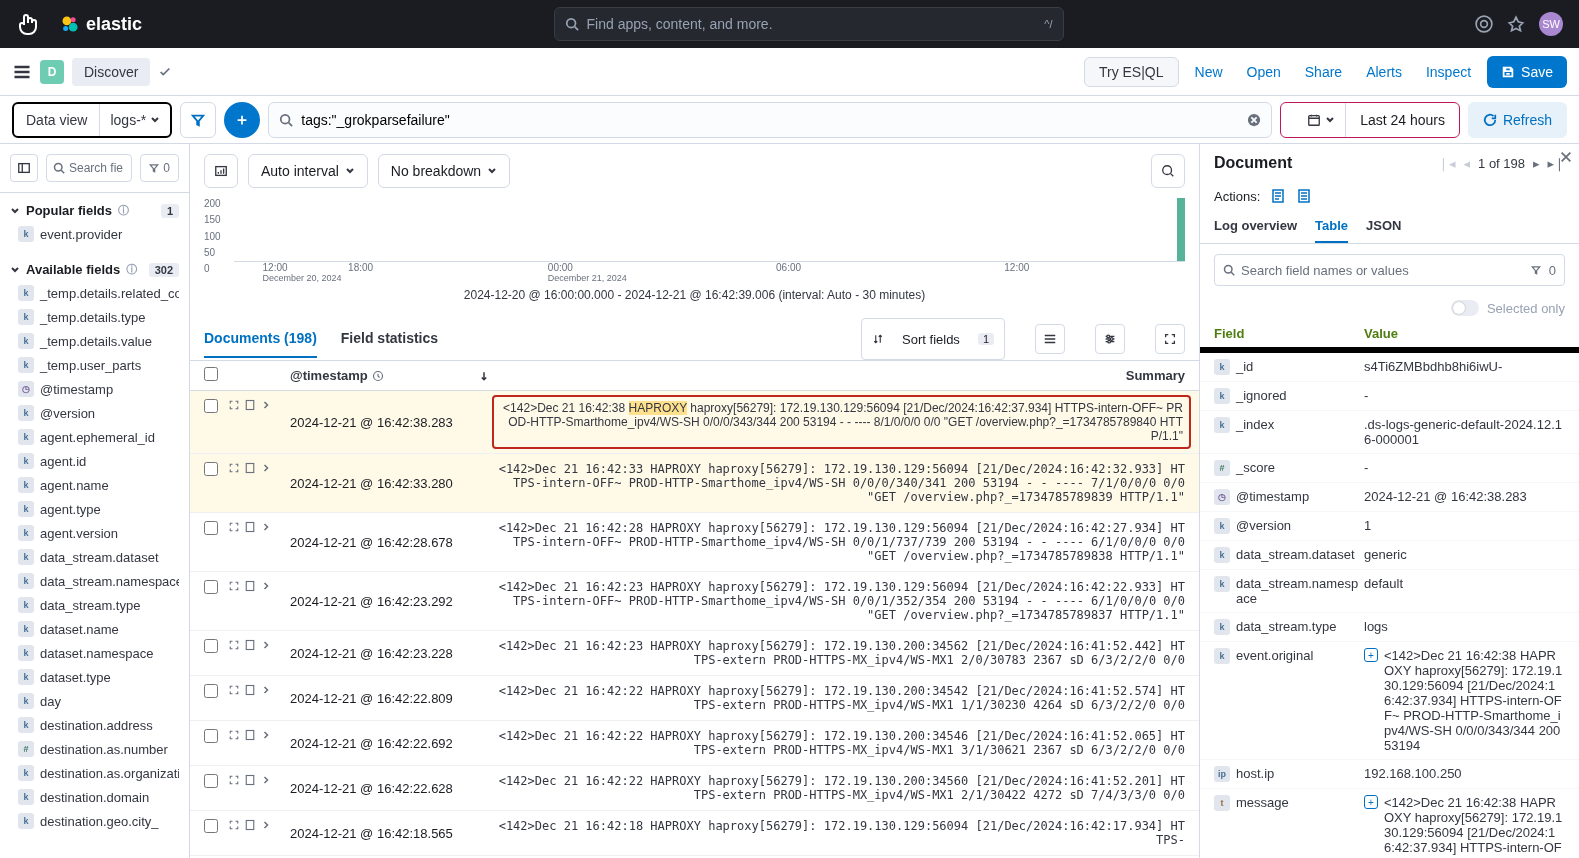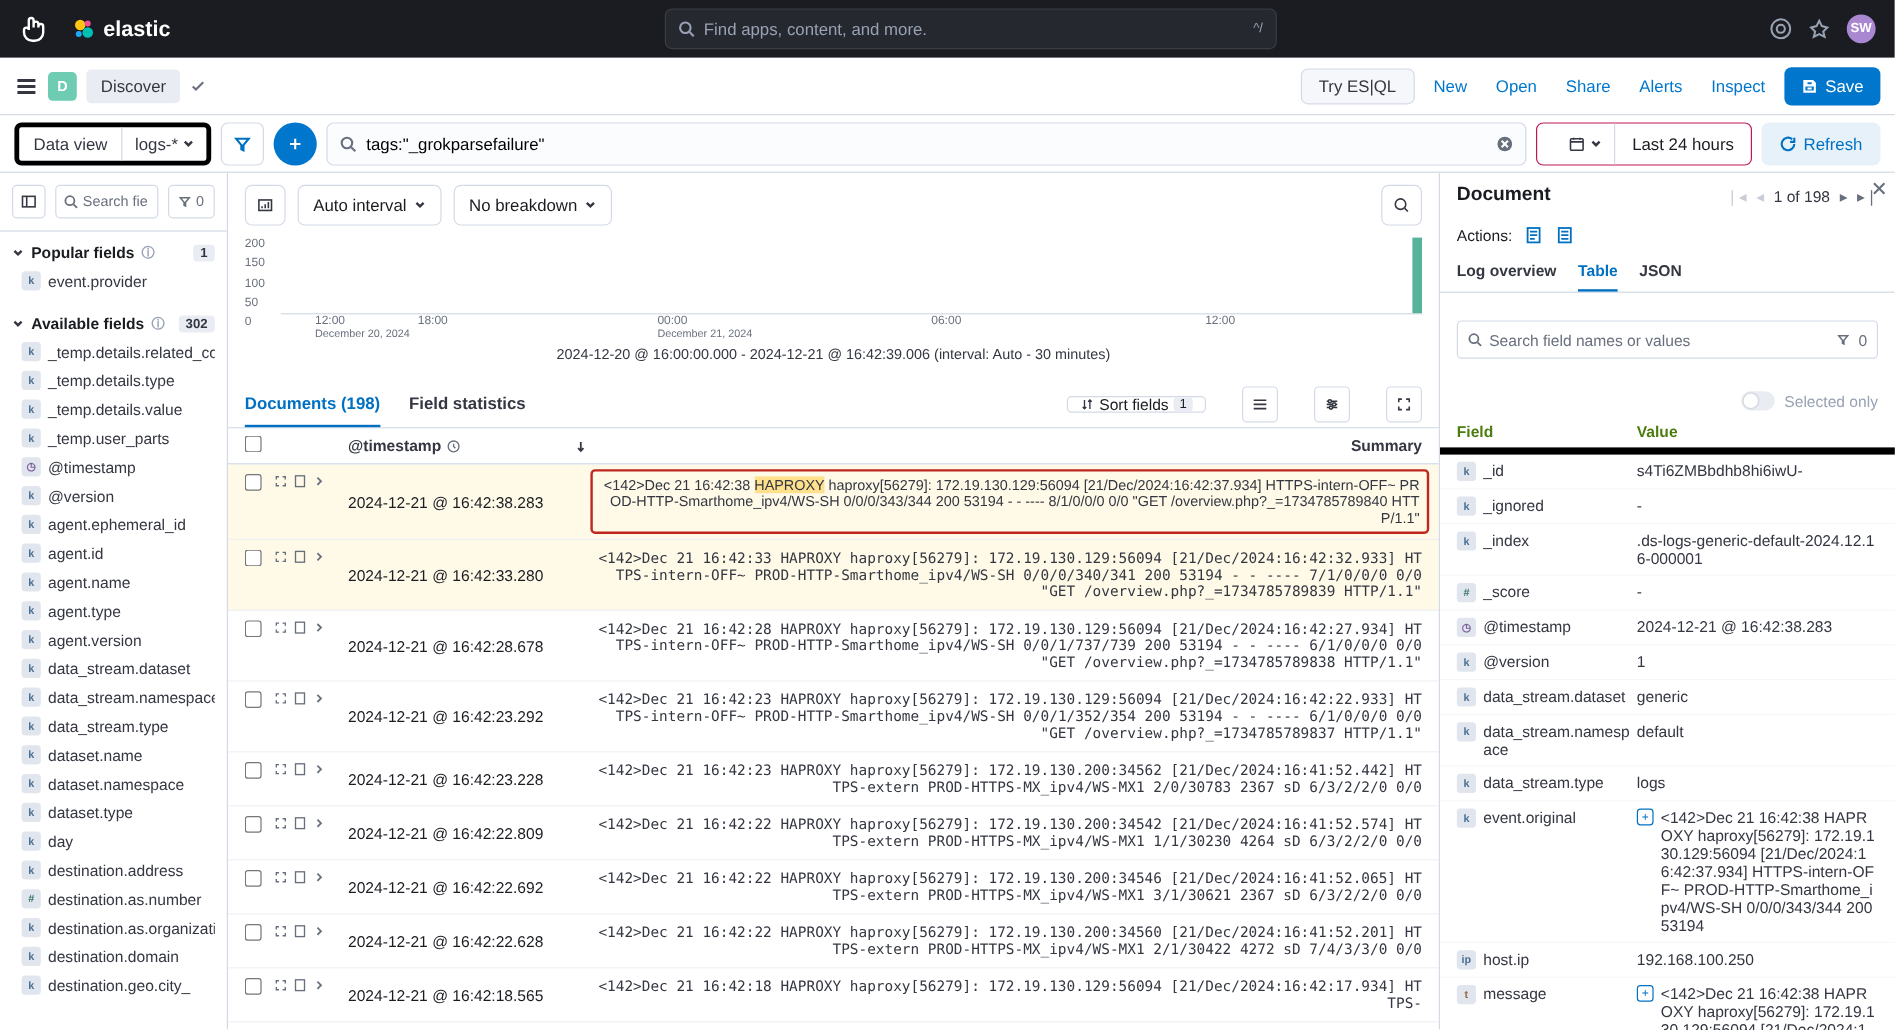--- a/index.html
+++ b/index.html
@@ -9,36 +9,36 @@
 .top-header { background: #1a1c21; height: 48px; display: flex; align-items: center; padding: 0 16px; gap: 16px; }
 .logo-cluster { display: flex; align-items: center; gap: 20px; }
 .hand-cursor { width: 24px; height: 24px; color: #fff; }
 .elastic-logo { display: flex; align-items: center; gap: 6px; color: #fff; font-size: 18px; font-weight: 600; }
 .elastic-mark { width: 20px; height: 20px; }
 .global-search { flex: 1; display: flex; justify-content: center; }
 .global-search-input { width: 510px; background: #25282f; border: 1px solid #3a3d44; border-radius: 6px; height: 34px; display: flex; align-items: center; padding: 0 10px; color: #98a2b3; gap: 8px; justify-content: center; }
 .global-search-input .kbd { margin-left: auto; font-size: 11px; color: #98a2b3; }
 .top-header-right { display: flex; align-items: center; gap: 14px; }
 .top-icon { width: 18px; height: 18px; color: #98a2b3; cursor: pointer; }
-.user-avatar { width: 24px; height: 24px; border-radius: 50%; background: #a987d1; color: #fff; display: flex; align-items: center; justify-content: center; font-size: 11px; font-weight: 700; }
+.user-avatar { width: 24px; height: 24px; border-radius: 50%; background: #a987d1; color: #fff; display: flex; align-items: center; justify-content: center; font-size: 11px; font-weight: 400; }
 
 
 .app-nav { height: 48px; border-bottom: 1px solid #d3dae6; display: flex; align-items: center; padding: 0 12px; gap: 8px; }
 .hamburger { width: 20px; height: 20px; cursor: pointer; }
 .app-badge { width: 24px; height: 24px; background: #6dccb1; border-radius: 4px; display: flex; align-items: center; justify-content: center; color: #fff; font-weight: 700; font-size: 12px; }
 .discover-btn { background: #e9edf3; border-radius: 4px; padding: 6px 12px; font-size: 14px; color: #343741; cursor: pointer; }
 .check-icon { color: #69707d; }
 .app-nav-spacer { flex: 1; }
 .esql-btn { background: #f5f7fa; border: 1px solid #d3dae6; border-radius: 6px; padding: 6px 14px; color: #343741; cursor: pointer; }
 .app-nav-link { color: #0077cc; cursor: pointer; padding: 0 8px; }
 .save-btn { background: #0077cc; color: #fff; border-radius: 6px; padding: 8px 14px; display: flex; align-items: center; gap: 6px; cursor: pointer; font-weight: 500; }
 
 
 .query-bar { height: 48px; border-bottom: 1px solid #d3dae6; display: flex; align-items: center; padding: 0 12px; gap: 8px; }
-.dataview-btn { border: 4px solid #000000; border-radius: 6px; height: 36px; display: flex; align-items: center; }
+.dataview-btn { border: 2px solid #000000; border-radius: 6px; height: 36px; display: flex; align-items: center; }
 .dataview-btn .label { padding: 0 12px; color: #343741; }
 .dataview-btn .pattern { padding: 0 10px; border-left: 1px solid #d3dae6; color: #343741; display: flex; align-items: center; gap: 4px; height: 100%;}
 .filter-icon-btn { width: 36px; height: 36px; border: 1px solid #d3dae6; border-radius: 6px; display: flex; align-items: center; justify-content: center; color: #0071c2; cursor: pointer; }
 .add-filter-btn { width: 36px; height: 36px; background: #0077cc; border-radius: 50%; display: flex; align-items: center; justify-content: center; color: #fff; cursor: pointer; }
 .query-input-wrap { flex: 1; border: 1px solid #d3dae6; border-radius: 6px; height: 36px; display: flex; align-items: center; padding: 0 10px; gap: 8px; background: #fbfcfd; }
 .query-input-wrap input { flex: 1; border: none; outline: none; background: transparent; font-size: 14px; }
 .clear-x { color: #69707d; cursor: pointer; }
 .time-picker { border: 1px solid #be185d; border-radius: 6px; height: 36px; display: flex; align-items: center; padding-left: 16px; }
 .time-picker .cal { padding: 0 10px; border-right: 1px solid #d3dae6; height: 100%; display: flex; align-items: center;}
 .time-picker .range { padding: 0 14px; }
@@ -76,21 +76,21 @@
 .chart-area { position: absolute; left: 30px; right: 0; top: 0; bottom: 16px; border-bottom: 1px solid #d3dae6; }
 .hist-bar { position: absolute; bottom: 0; width: 8px; background: #54b399; }
 .x-axis { position: absolute; left: 30px; right: 0; bottom: 0; height: 16px; font-size: 10px; color: #69707d; }
 .x-tick{position:absolute;}
 .histogram-summary { text-align: center; font-size: 12px; color: #343741; padding: 10px 0 16px; }
 
 .docs-tabs { display: flex; align-items: center; padding: 0 14px; border-bottom: 1px solid #d3dae6; gap: 24px; }
 .docs-tab { padding: 10px 0; font-size: 14px; color: #343741; cursor: pointer; border-bottom: 2px solid transparent; font-weight:600;}
 .docs-tab.active { color: #0071c2; border-bottom-color: #0071c2; }
 .docs-tabs-spacer{flex:1;}
-.sort-btn{border:1px solid #d3dae6; border-radius:4px; height:14px; padding:0 10px; display:flex; align-items:center; gap:4px; font-size:13px;}
+.sort-btn{border:1px solid #d3dae6; border-radius:4px; height:42px; padding:0 10px; display:flex; align-items:center; gap:18px; font-size:13px;}
 .sort-btn .badge{background:#e9edf3; border-radius:3px; padding:0 5px; font-size:11px;}
 .tb-icon-btn{width:30px; height:30px; border:1px solid #d3dae6; border-radius:4px; display:flex; align-items:center; justify-content:center; margin-left:6px;}
 
 .docs-table { flex: 1; overflow-y: auto; font-size: 13px; }
 .docs-header-row { display: flex; align-items: center; padding: 6px 14px; border-bottom: 1px solid #d3dae6; font-weight: 600; color: #343741; background:#fff; position:sticky; top:0;}
 .col-check { width: 24px; }
 .col-actions { width: 62px; }
 .col-ts { width: 200px; display:flex; align-items:center; gap:4px;}
 .col-summary { flex: 1; padding-left:8px;text-align:right;}
 .docs-row { display: flex; padding: 8px 14px; border-bottom: 1px solid #eef0f4; }
@@ -107,21 +107,21 @@
 .flyout-title { font-weight: 700; font-size: 16px; flex:1;}
 .flyout-nav { display: flex; align-items: center; gap: 8px; font-size: 13px; color: #343741; }
 .flyout-nav .navicon{color:#69707d; cursor:pointer;}
 .flyout-nav .navicon.disabled{color:#c9cdd6;}
 .flyout-close{position:absolute; top:6px; right:6px; color:#69707d; cursor:pointer;}
 .flyout-actions { padding: 6px 14px; display: flex; align-items: center; gap: 10px; font-size: 13px; }
 .flyout-actions .act-icon{color:#0071c2; cursor:pointer;}
 .flyout-tabs { display: flex; gap: 18px; padding: 8px 14px 0; border-bottom: 1px solid #d3dae6; }
 .flyout-tab { padding-bottom: 8px; font-size: 13px; font-weight: 600; color: #343741; cursor: pointer; border-bottom: 2px solid transparent; }
 .flyout-tab.active { color: #0071c2; border-bottom-color: #0071c2; }
-.flyout-search { margin: 23px 14px; border: 1px solid #d3dae6; border-radius: 4px; height: 32px; display: flex; align-items: center; padding: 0 8px; gap: 6px; font-size: 13px; color: #69707d; }
+.flyout-search { margin: 10px 14px; border: 1px solid #d3dae6; border-radius: 4px; height: 32px; display: flex; align-items: center; padding: 0 8px; gap: 6px; font-size: 13px; color: #69707d; }
 .flyout-search .right{ margin-left:auto; display:flex; align-items:center; gap:8px; color:#69707d;}
 .selected-only{display:flex; align-items:center; justify-content:flex-end; gap:8px; padding:4px 14px; font-size:13px; color:#98a2b3;}
 .toggle{width:28px; height:16px; background:#e9edf3; border-radius:8px; position:relative;}
 .toggle::after{content:""; width:12px; height:12px; background:#fff; border-radius:50%; position:absolute; top:2px; left:2px; box-shadow:0 0 2px rgba(0,0,0,0.3);}
 .field-table { flex: 1; overflow-y: auto; }
 .field-table-header { display: flex; padding: 6px 14px; font-weight: 600; font-size: 13px; color: #4d7c0f; border-bottom:6px solid #000000;}
 .ft-col-field { width: 150px; }
 .ft-col-value { flex: 1; }
 .ft-row { display: flex; padding: 6px 14px; font-size: 13px; border-bottom:1px solid #f5f7fa;}
 .ft-field { width: 150px; display: flex; align-items: flex-start; gap: 6px; color: #343741; word-break:break-word;}

